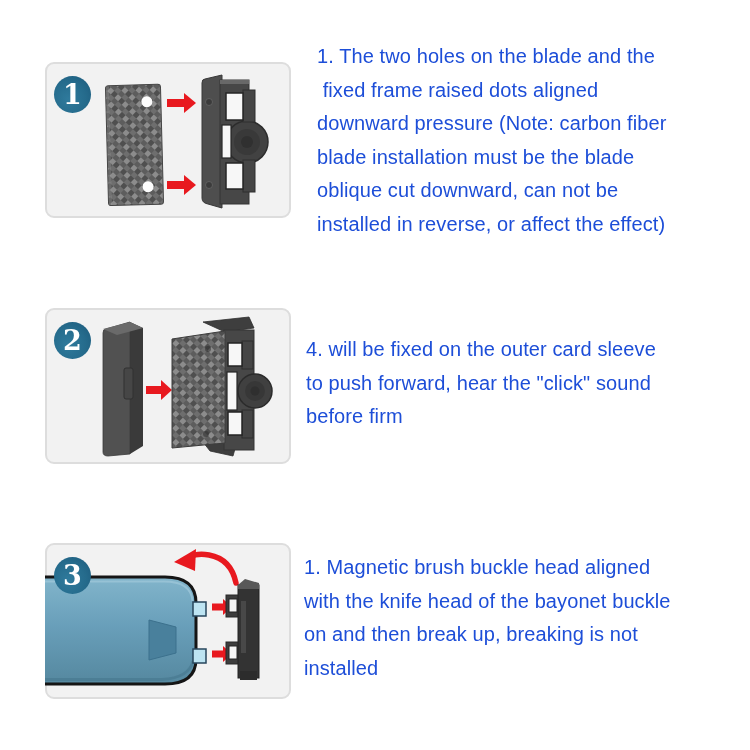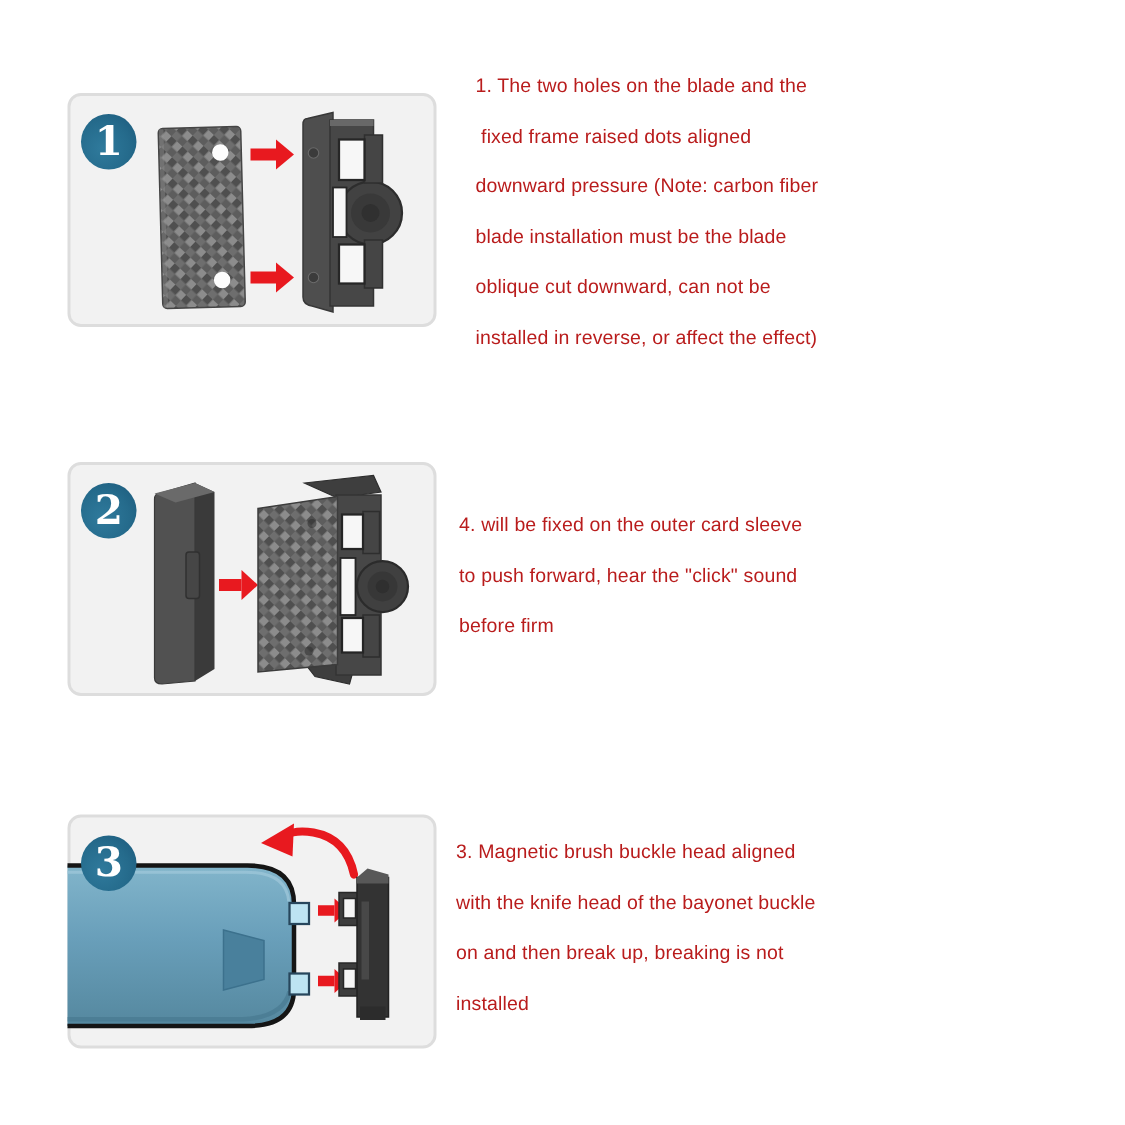--- a/index.html
+++ b/index.html
@@ -17,21 +17,21 @@
   #panel-2{top:308px;}
   #panel-3{top:543px;}
   .step-num{
     position:absolute;left:7px;top:12px;width:37px;height:37px;border-radius:50%;
     background:radial-gradient(circle at 38% 62%, #2f7a9c 0%, #256b8c 55%, #1b587a 100%);
     color:#ffffff;display:flex;align-items:center;justify-content:center;
     font-family:"DejaVu Serif",serif;font-weight:bold;font-size:27px;line-height:1;
     z-index:5;
   }
   .step-text{
-    position:absolute;color:#b91c1c;font-size:13px;line-height:33.5px;
+    position:absolute;color:#1d4ed8;font-size:20px;line-height:33.5px;
     white-space:pre;letter-spacing:0.1px;
   }
   #text-1{left:317px;top:40px;}
   #text-2{left:306px;top:333px;}
   #text-3{left:304px;top:551px;}
 </style>
 </head>
 <body>
 
 <div class="panel" id="panel-1">
@@ -169,16 +169,16 @@
       </g>
       <rect x="184" y="56" width="8" height="13" fill="#f5f5f5" stroke="#252525" stroke-width="1"></rect>
       <rect x="184" y="103" width="8" height="13" fill="#f5f5f5" stroke="#252525" stroke-width="1"></rect>
       <rect x="193" y="42" width="21" height="93" fill="#333333" stroke="#222222" stroke-width="1"></rect>
       <polygon points="193,42 200,36 214,40 214,46 193,46" fill="#585858"></polygon>
       <rect x="196" y="58" width="5" height="52" fill="#484848"></rect>
       <rect x="195" y="128" width="17" height="9" fill="#2c2c2c"></rect>
     </g>
   </svg>
 </div>
-<div class="step-text" id="text-3">3. Magnetic brush buckle head aligned
+<div class="step-text" id="text-3">1. Magnetic brush buckle head aligned
 with the knife head of the bayonet buckle
 on and then break up, breaking is not
 installed</div>
 
 </body></html>

